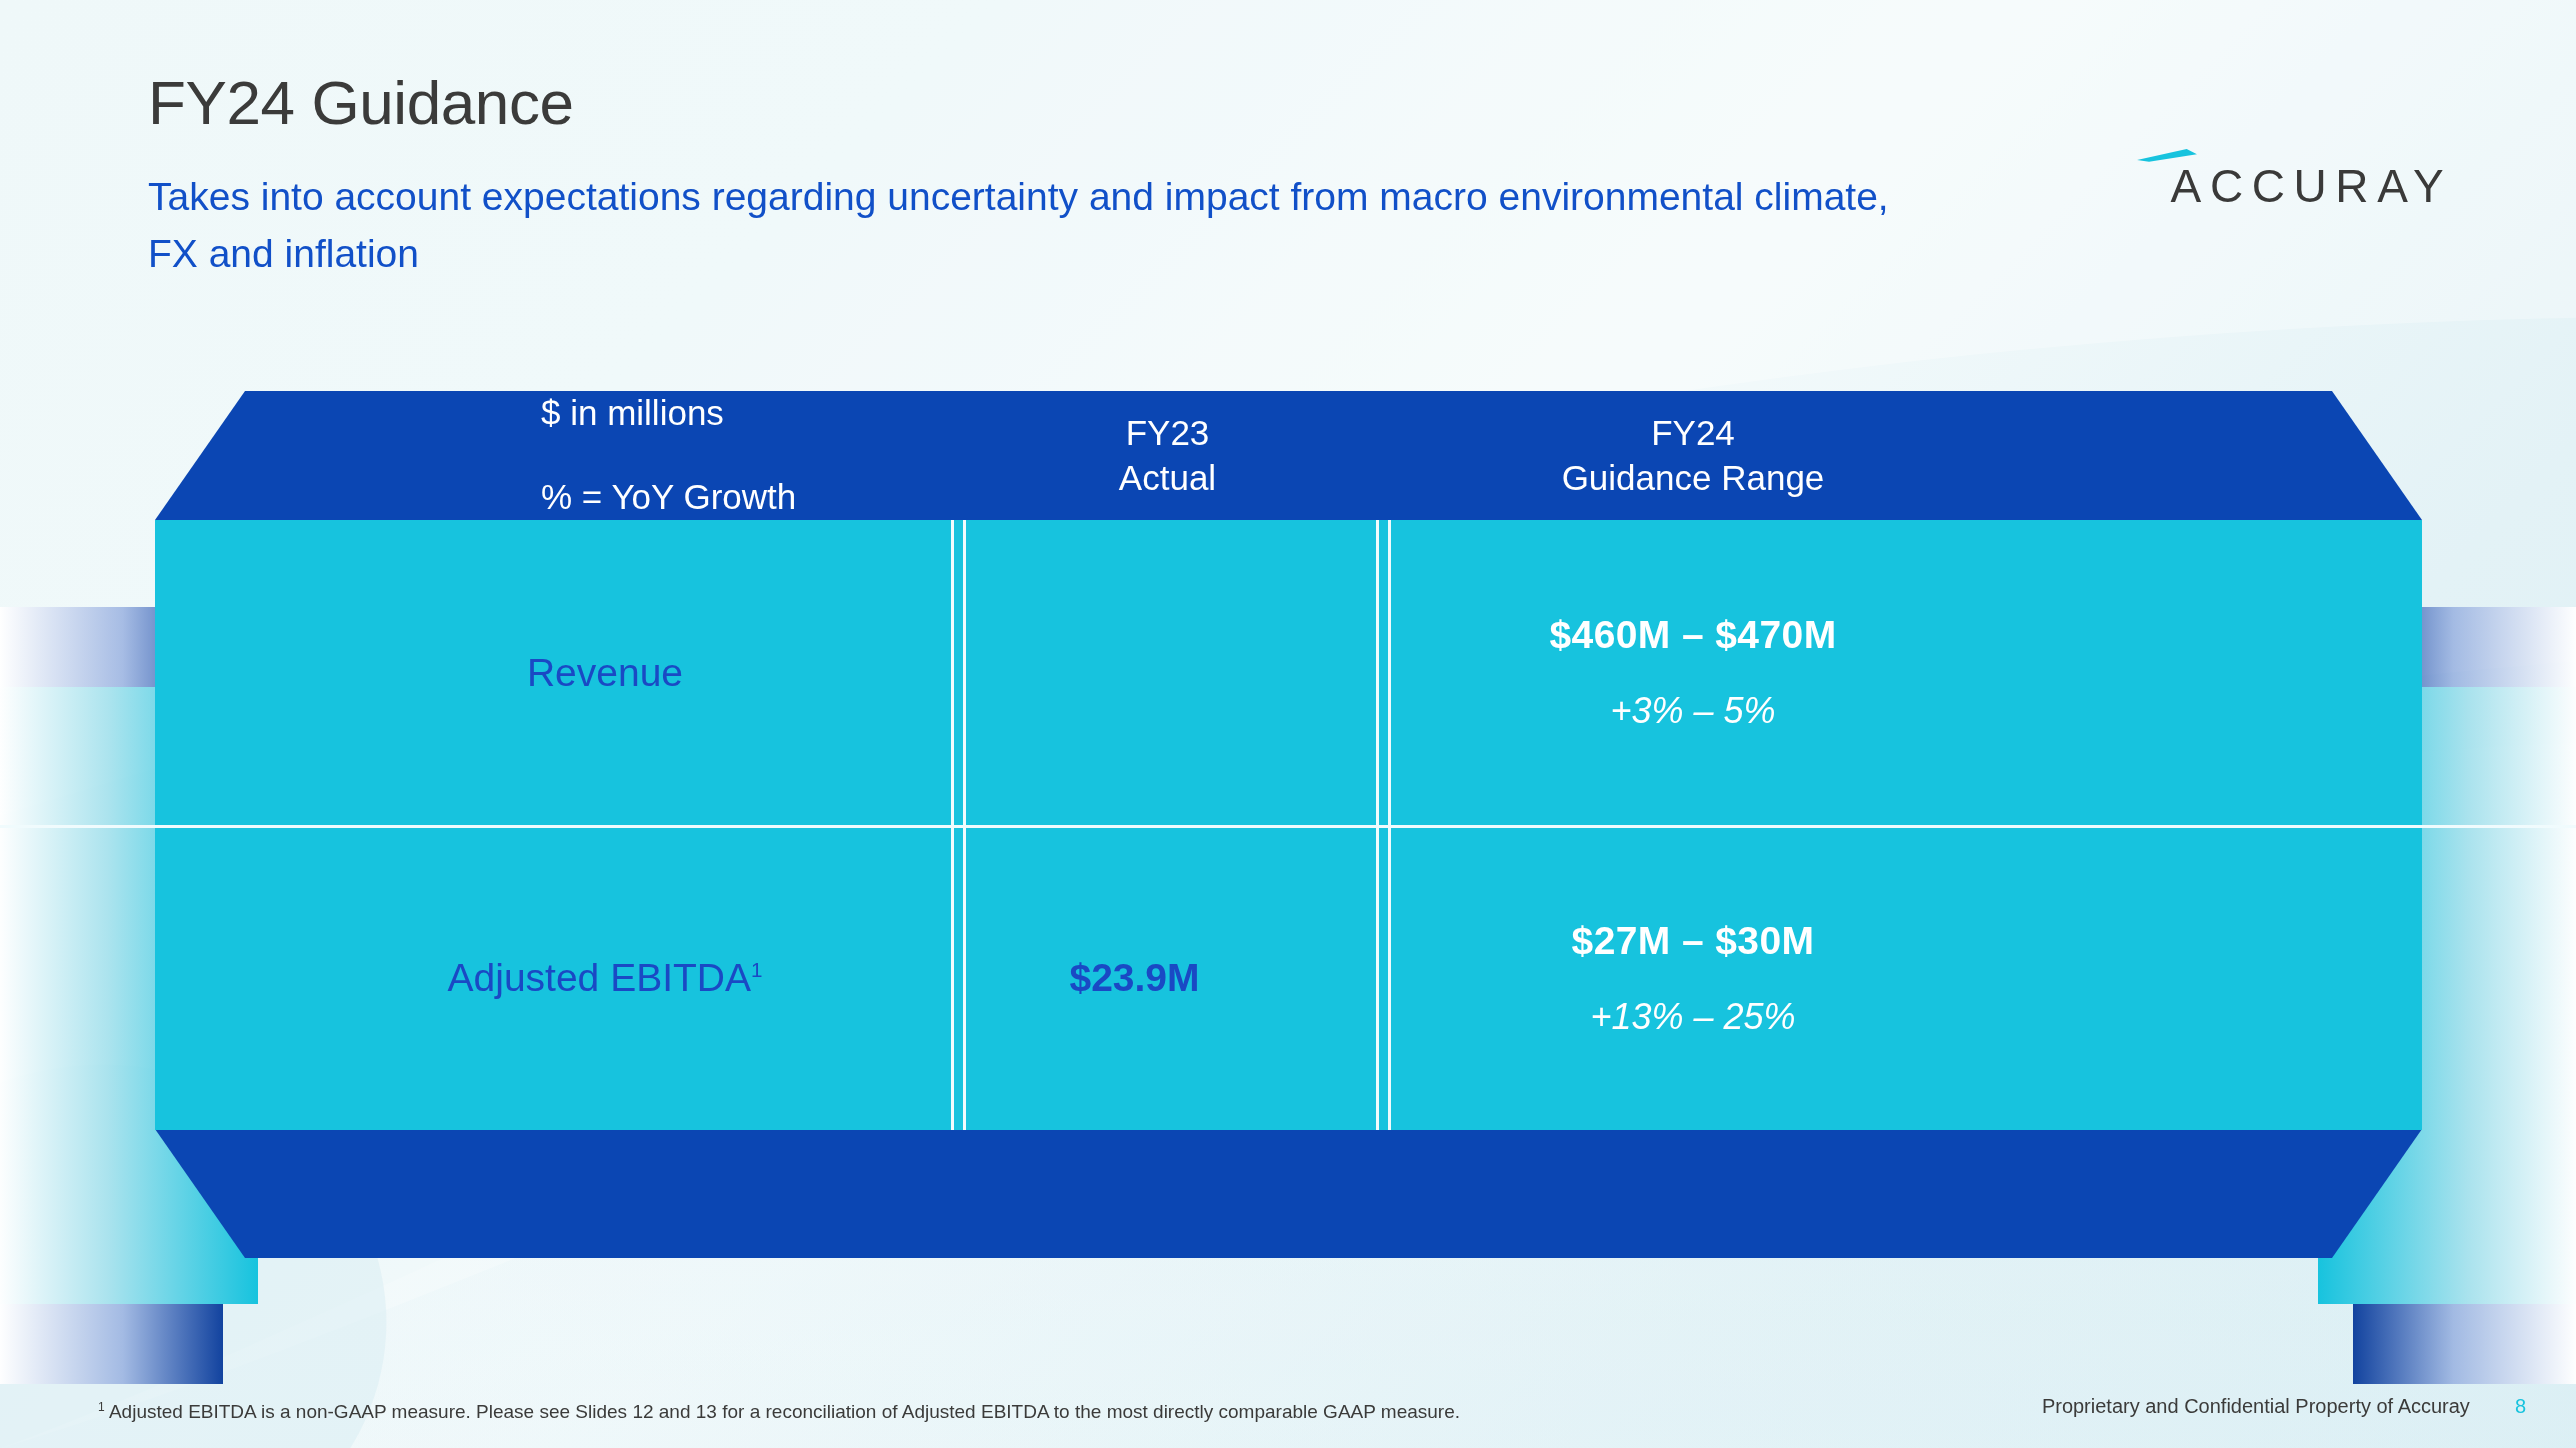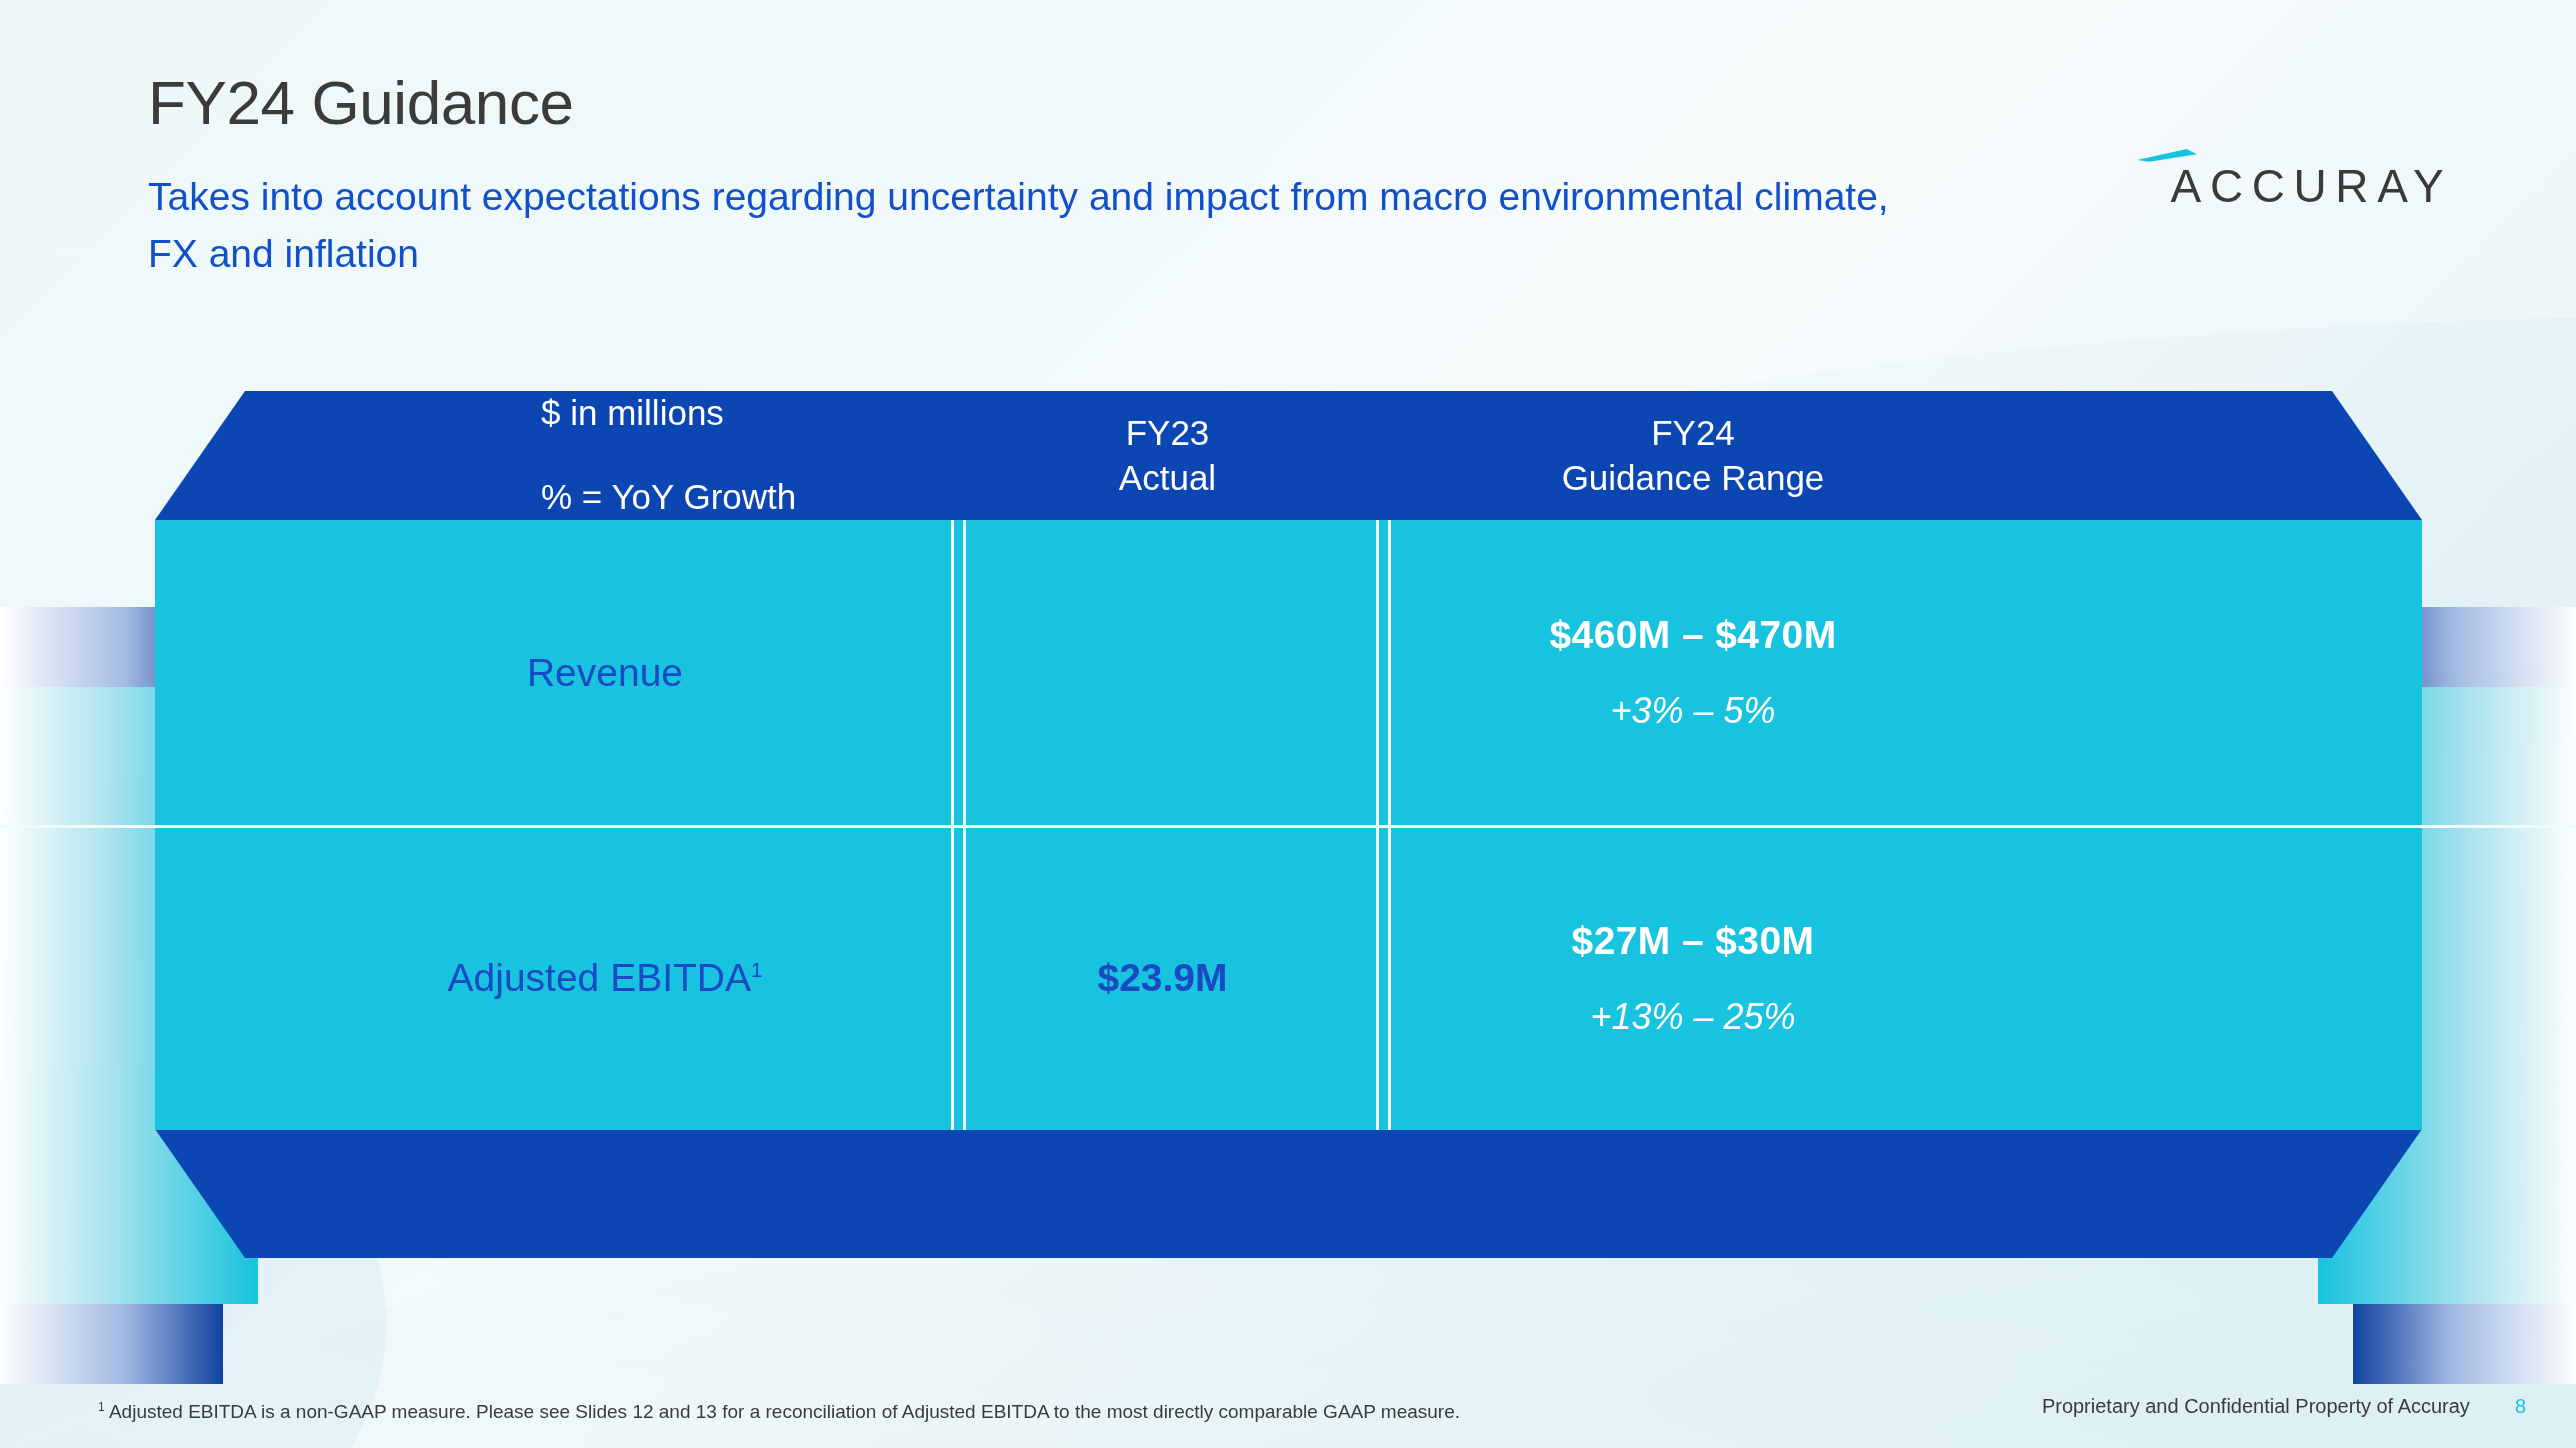--- a/index.html
+++ b/index.html
@@ -337,21 +337,21 @@
           <div class="range-main">$460M – $470M</div>
           <div class="range-pct">+3% – 5%</div>
         </div>
       </div>
 
       <div class="data-cell" style="left:258px;top:436px;width:694px;height:302px;">
         <div class="lbl">
           <span>Adjusted EBITDA</span><sup>1</sup>
         </div>
       </div>
-      <div class="data-cell" style="left:936px;top:436px;width:413px;height:302px;padding-left:20px;">
+      <div class="data-cell" style="left:908px;top:436px;width:413px;height:302px;padding-left:20px;">
         <div class="val bold">$23.9M</div>
       </div>
       <div class="data-cell" style="left:1388px;top:436px;width:913px;height:302px;align-items:flex-start;padding-left:86px;box-sizing:border-box;">
         <div style="width:438px;display:flex;flex-direction:column;align-items:center;">
           <div class="range-main">$27M – $30M</div>
           <div class="range-pct">+13% – 25%</div>
         </div>
       </div>
 
     </div>

